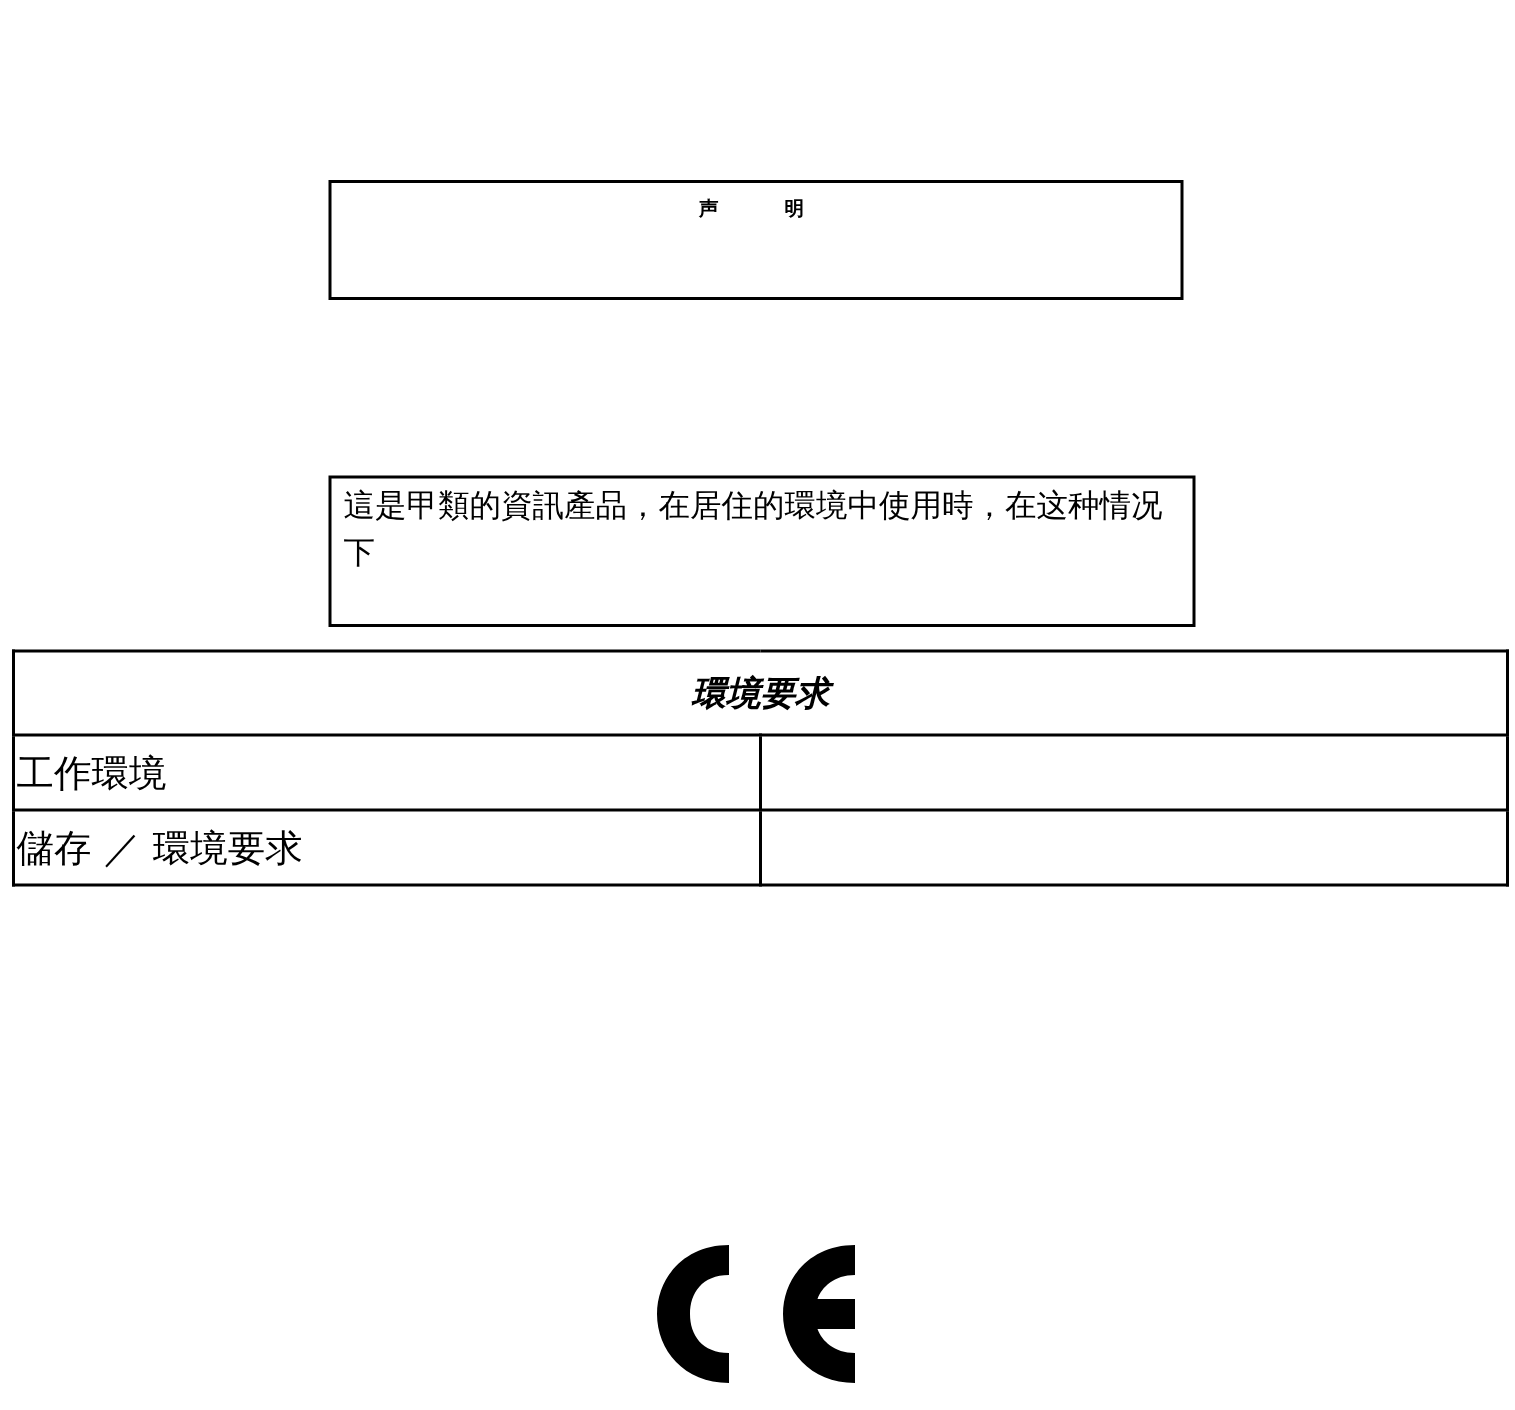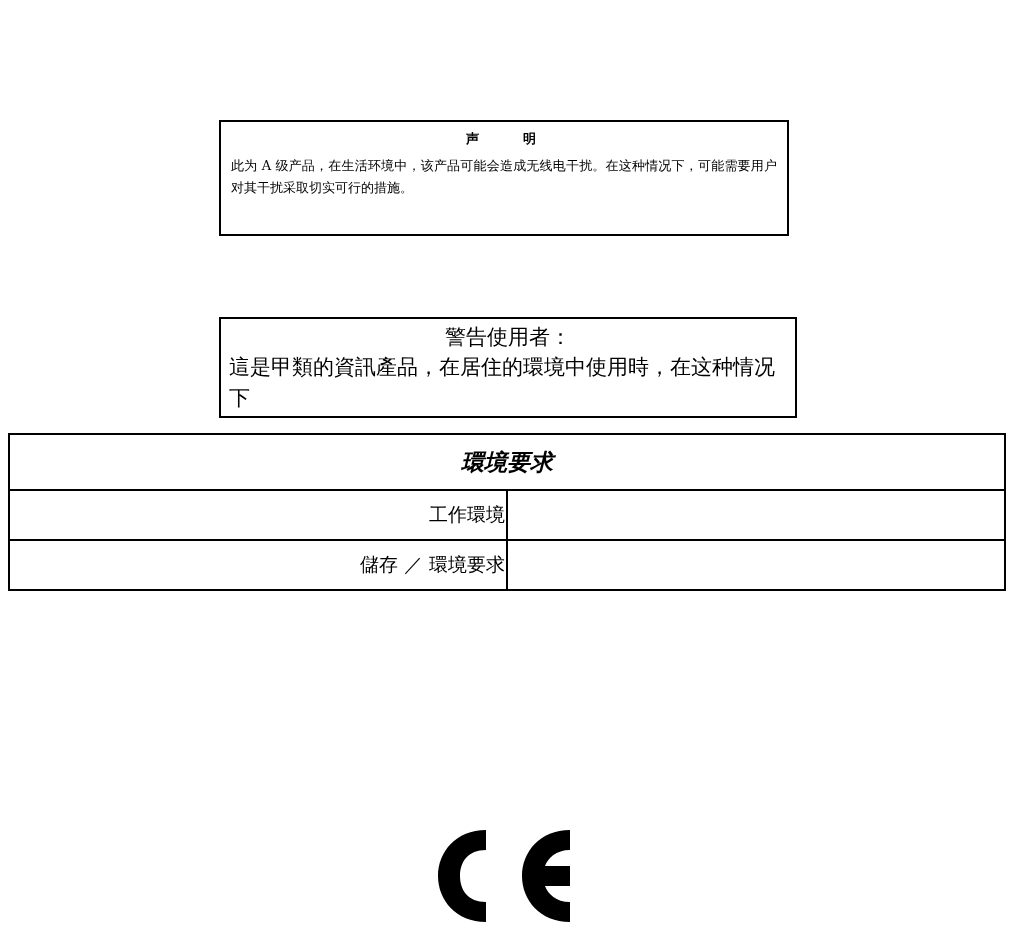--- a/index.html
+++ b/index.html
@@ -15,21 +15,21 @@
     color: #000000;
     overflow: hidden;
   }
 
   
   .decl-box {
     position: absolute;
     left: 219px;
     top: 120px;
     width: 570px;
-    height: 116px;
+    height: 80px;
     border: 2px solid #000000;
     box-sizing: border-box;
     padding: 8px 10px 0 10px;
   }
   .decl-title {
     text-align: center;
     font-size: 13px;
     font-weight: bold;
     letter-spacing: 6px;
     font-family: "DejaVu Serif", serif;
@@ -83,22 +83,22 @@
     font-family: "DejaVu Serif", serif;
   }
   .env-head {
     text-align: center;
     font-size: 23px;
     font-style: italic;
     font-weight: bold;
     height: 52px !important;
   }
   .env-label {
-    text-align: right;
-    font-size: 19px;
+    text-align: left;
+    font-size: 25px;
     width: 570px;
   }
   .env-value {
     text-align: center;
     font-size: 21px;
   }
 
   
   .ce-mark {
     position: absolute;
@@ -106,25 +106,23 @@
     top: 820px;
     width: 190px;
     height: 110px;
   }
 </style>
 </head>
 <body>
 
 <div class="decl-box">
   <div class="decl-title">声　　明</div>
-  <div class="decl-body">此为 A 级产品，在生活环境中，该产品可能会造成无线电干扰。在这种情况下，可能需要用户对其干扰采取切实可行的措施。</div>
 </div>
 
 <div class="warn-box">
-  <div class="warn-title">警告使用者：</div>
   <div class="warn-body">這是甲類的資訊產品，在居住的環境中使用時，在这种情况下</div>
 </div>
 
 <table class="env-table">
   <tbody>
       <tr>
     <td class="env-head" colspan="2">環境要求</td>
   </tr>
   <tr>
     <td class="env-label">工作環境</td>

